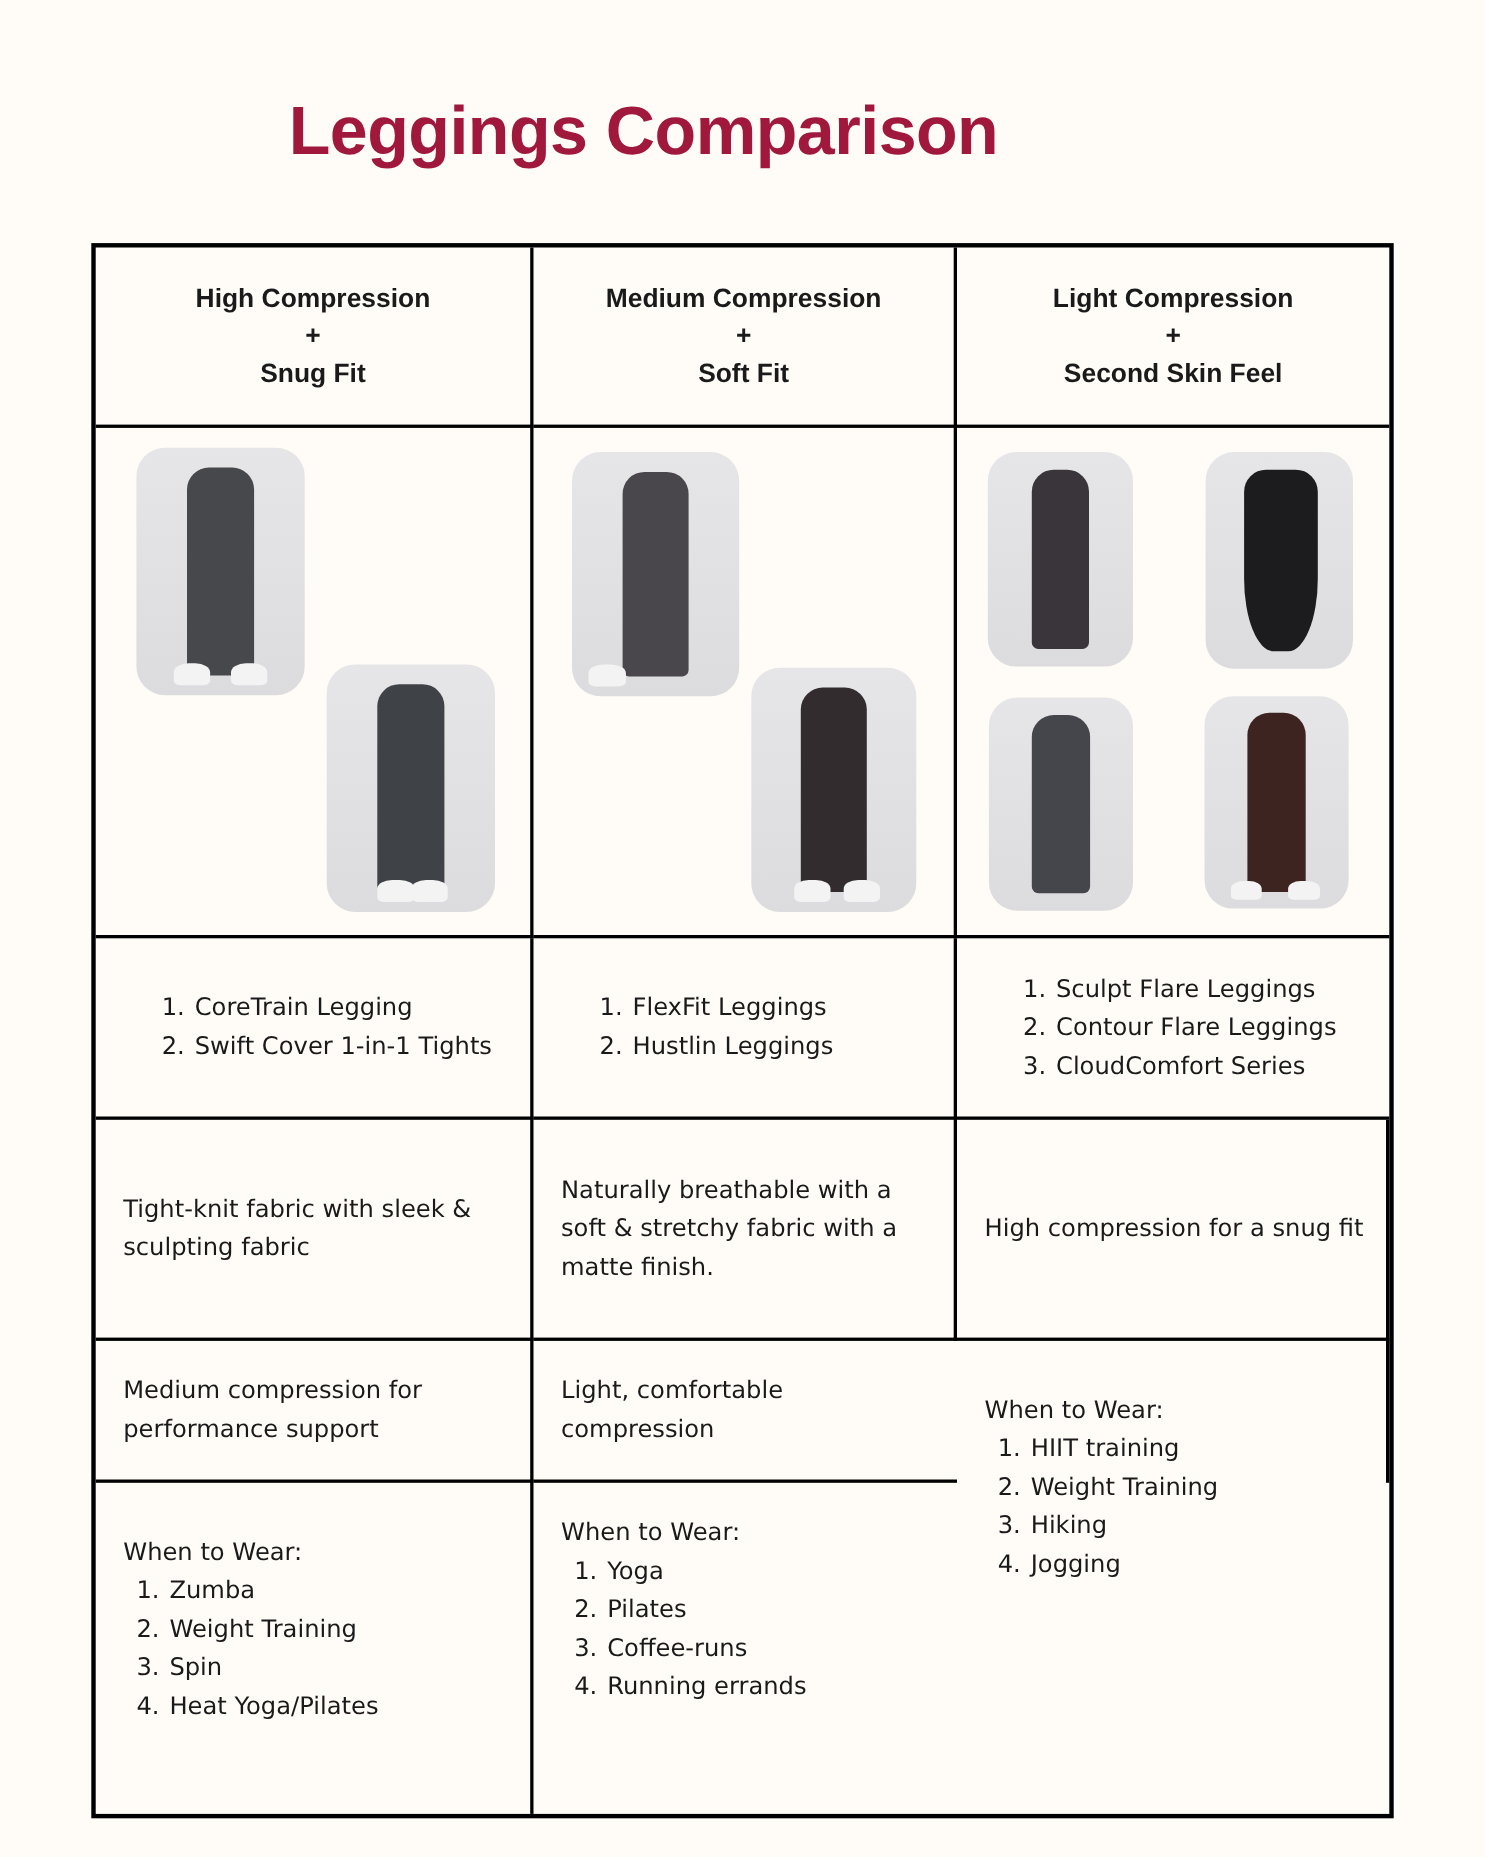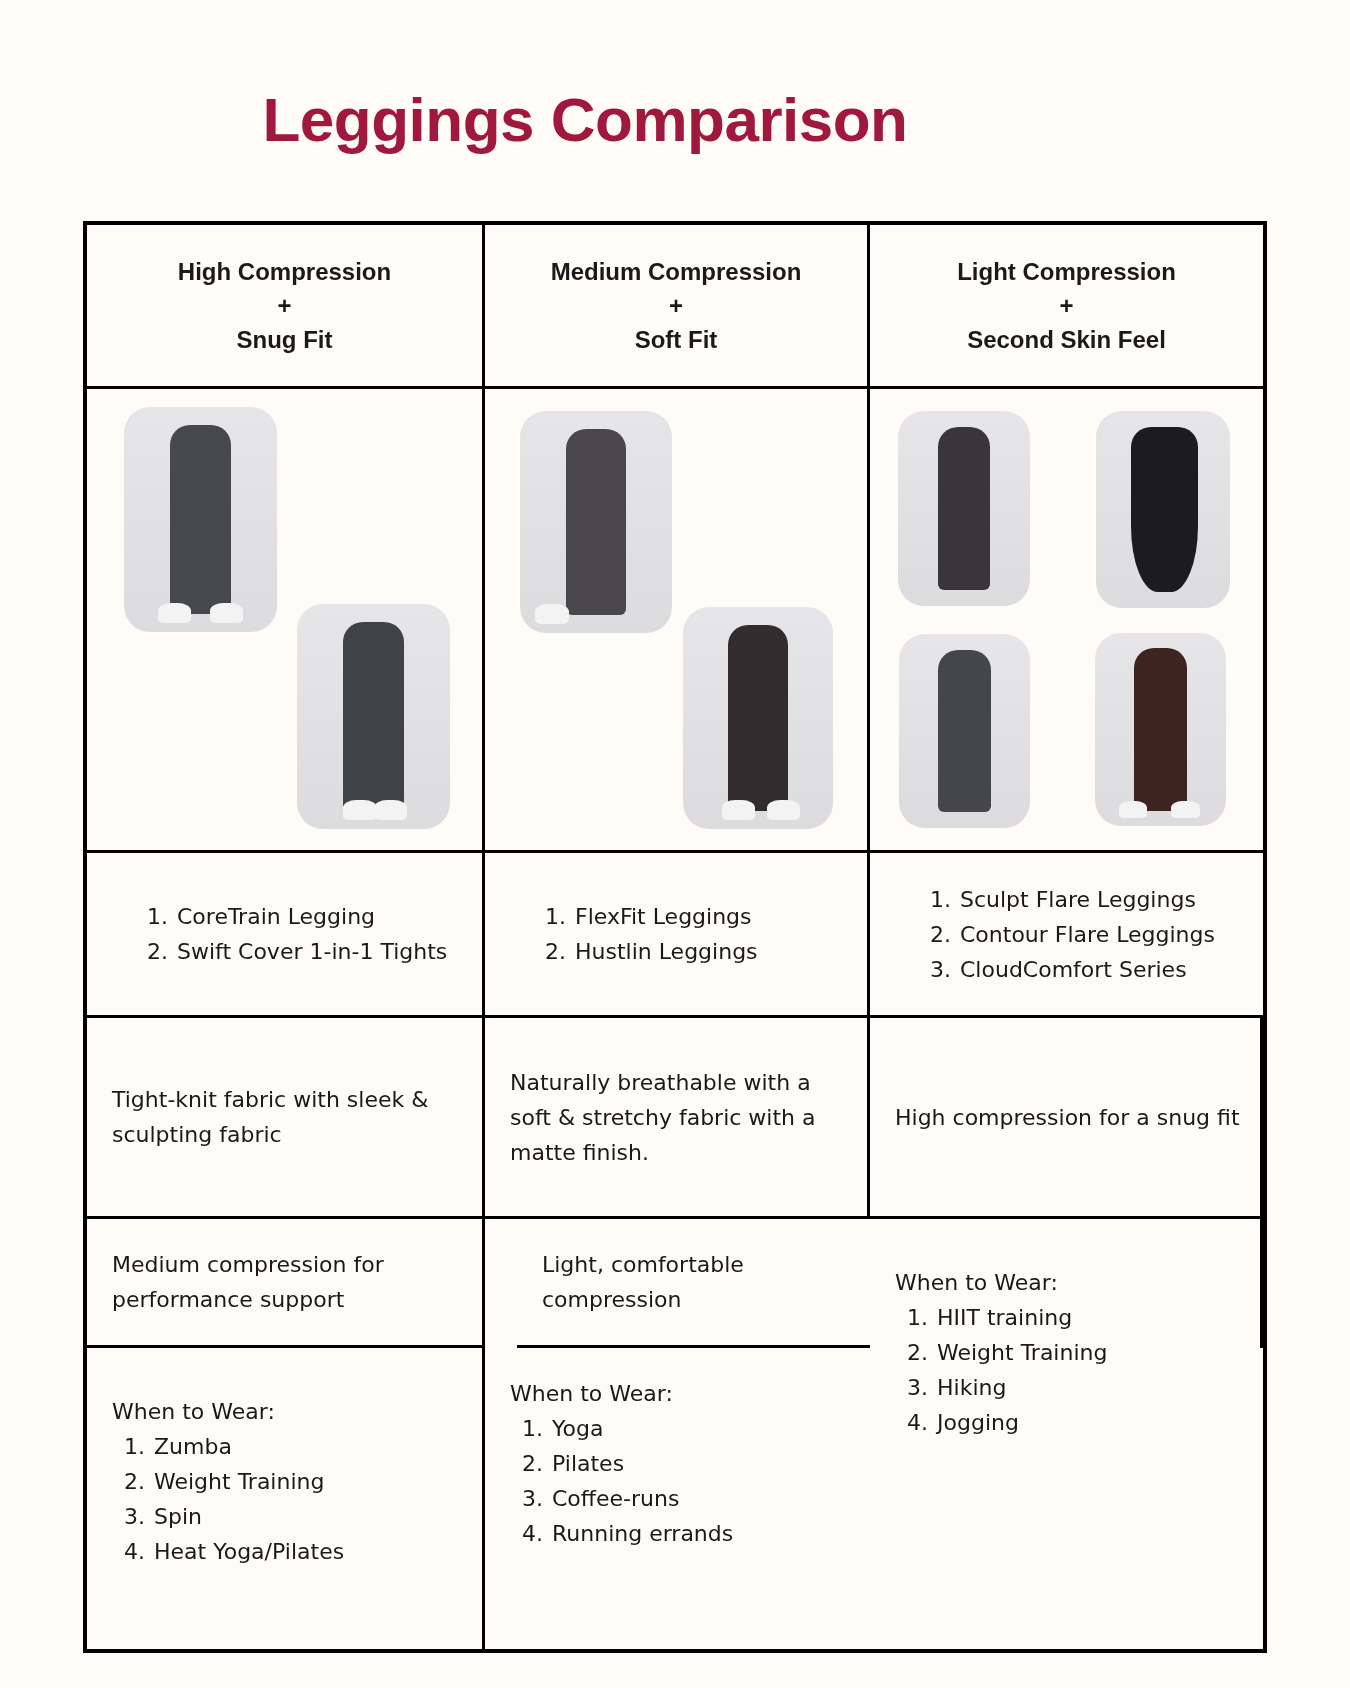--- a/index.html
+++ b/index.html
@@ -155,21 +155,21 @@
   <div class="cell text">
     <div>Naturally breathable with a soft &amp; stretchy fabric with a matte finish.</div>
   </div>
 
   <div class="cell text" style="">
     <div>High compression for a snug fit</div>
   </div>
   <div class="cell text">
     <div>Medium compression for performance support</div>
   </div>
-  <div class="cell text last-col" style="padding-right:108px;margin-left:32px;">
+  <div class="cell text last-col" style="padding-right:108px;">
     <div>Light, comfortable compression</div>
   </div>
 
   <div class="cell text top last-row" style="padding-top:46px;">
     <div>When to Wear:</div>
     <ol>
       <li>HIIT training</li>
       <li>Weight Training</li>
       <li>Hiking</li>
       <li>Jogging</li>

